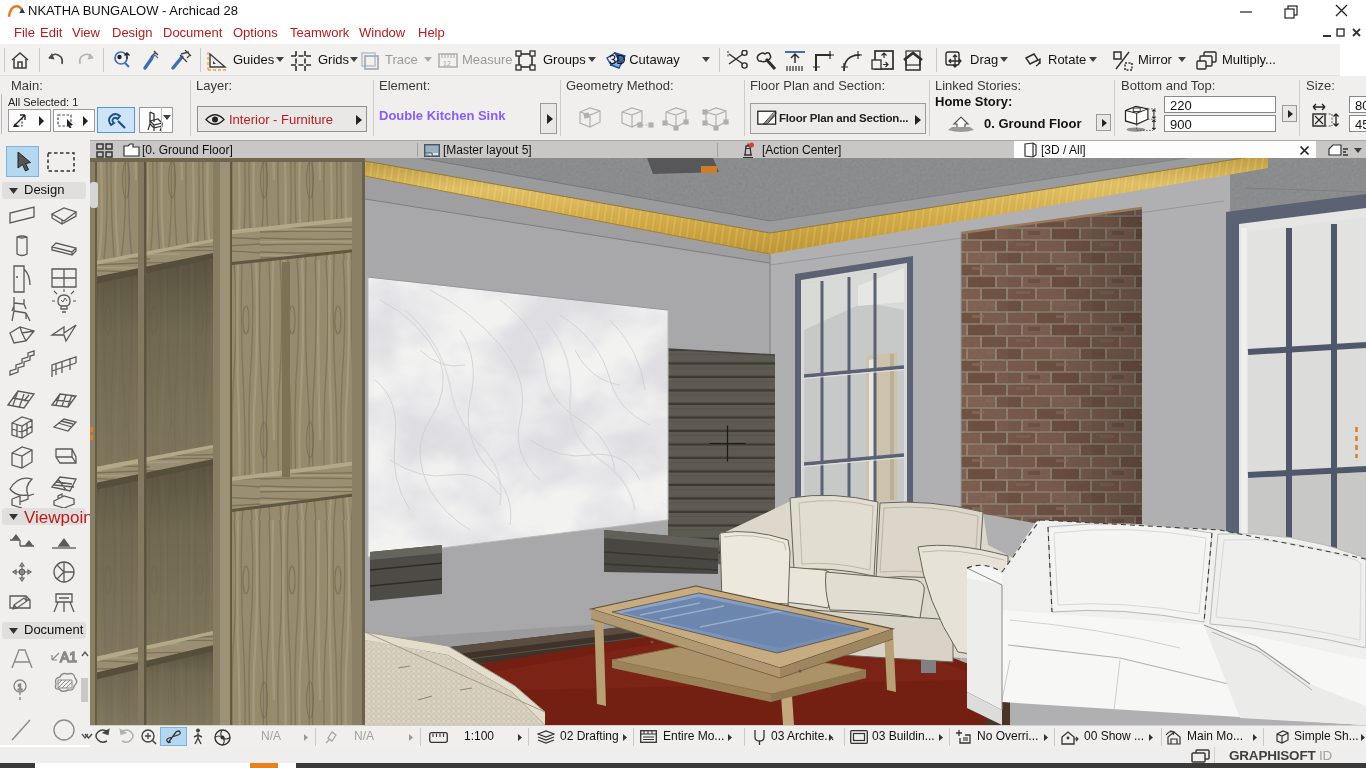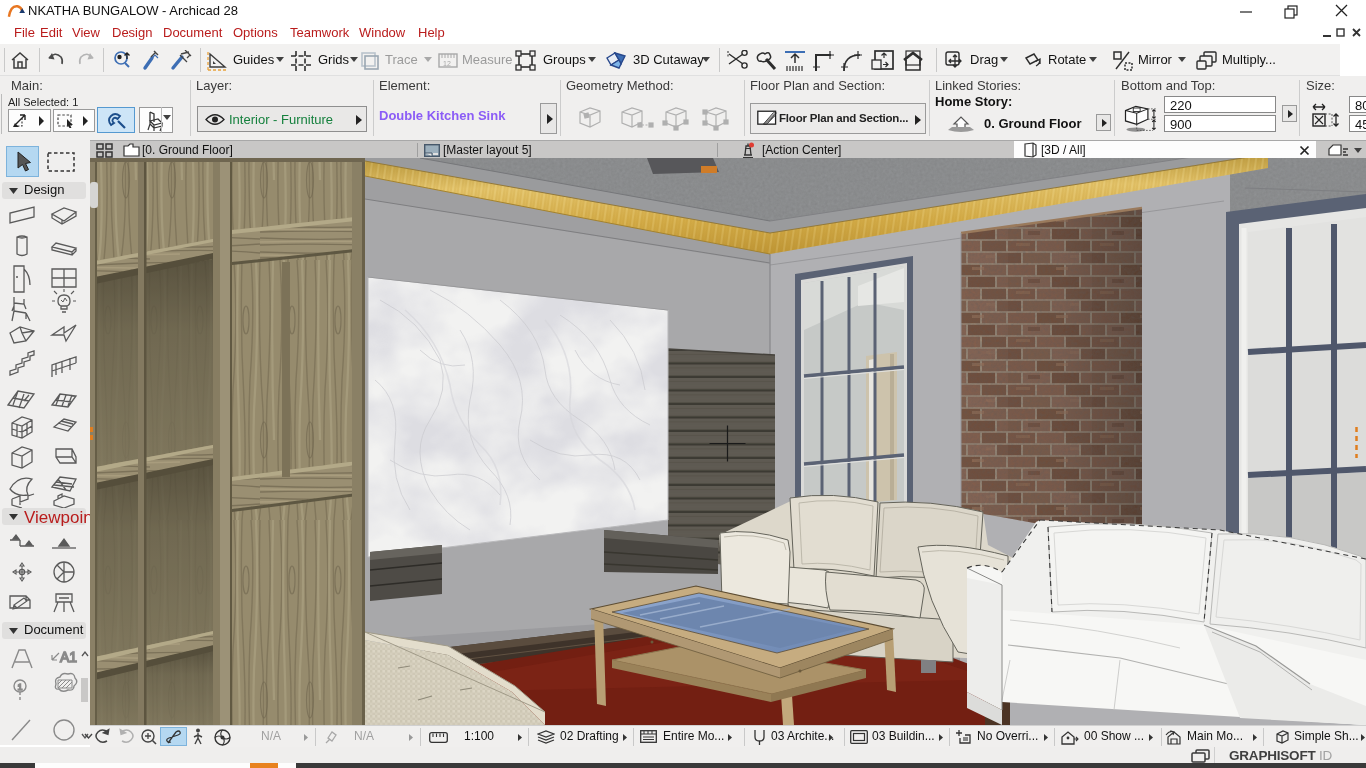--- a/index.html
+++ b/index.html
@@ -123,21 +123,21 @@
       <rect x="2" y="16" width="5" height="5" fill="#f2f1f0" stroke="#2d2d2d" stroke-width="1.3"></rect>
       <rect x="16" y="16" width="5" height="5" fill="#f2f1f0" stroke="#2d2d2d" stroke-width="1.3"></rect>
     </svg>
   <div class="tb-text" style="left:543px">Groups</div>
   <div class="dd" style="left:588px"></div>
   <svg class="abs" style="left:605px;top:6px" width="24" height="22" viewBox="0 0 24 22">
       <path d="M2 8 L10 3 L14 10 L6 15 Z" fill="#e8edf5" stroke="#28488c" stroke-width="1.4"></path>
       <path d="M10 3 L20 6 L16 14 L14 10 Z" fill="#3d6eb4" stroke="#28488c" stroke-width="1.4"></path>
       <path d="M6 15 L14 18 L16 14 L14 10 Z" fill="#7db4e8" stroke="#28488c" stroke-width="1.4"></path>
     </svg>
-  <div class="tb-text" style="left:633px">3D Cutaway</div>
+  <div class="tb-text" style="left:609px">3D Cutaway</div>
   <div class="dd" style="left:702px"></div>
   <div class="tb-sep" style="left:719px"></div>
   <svg class="abs" style="left:727px;top:6px" width="22" height="22" viewBox="0 0 22 22">
       <path d="M2 4 L16 14 M2 14 L16 4" stroke="#2d2d2d" stroke-width="1.5"></path>
       <circle cx="17.5" cy="15.5" r="2.6" fill="none" stroke="#2d2d2d" stroke-width="1.4"></circle>
       <circle cx="17.5" cy="2.8" r="2.6" fill="none" stroke="#2d2d2d" stroke-width="1.4"></circle>
       <path d="M1 1 V7" stroke="#2d2d2d" stroke-width="1" stroke-dasharray="2 1.5"></path>
     </svg>
   <svg class="abs" style="left:755px;top:6px" width="22" height="22" viewBox="0 0 22 22">
       <path d="M3 10 Q1 6 5 4 Q8 2 10 4 Q14 1 15 5 Q17 8 13 10 Q9 13 6 11 Q4 12 3 10 Z" fill="none" stroke="#2d2d2d" stroke-width="1.5"></path>
@@ -228,21 +228,21 @@
   </div>
   <div class="abs" style="left:161px;top:31px;width:12px;height:26px;border-left:1px solid #bbb"></div>
   <div class="dd" style="left:163px;top:39px"></div>
   <div class="ib-sep" style="left:190px"></div>
   <div class="ib-label" style="left:196px">Layer:</div>
   <div class="abs" style="left:197px;top:30px;width:170px;height:26px;background:#e9e8e7;border:1px solid #8f8f8f">
     <svg class="abs" style="left:7px;top:6px" width="20" height="13" viewBox="0 0 20 13">
         <path d="M1 6.5 Q10 -3 19 6.5 Q10 16 1 6.5 Z" fill="none" stroke="#222" stroke-width="1.3"></path>
         <circle cx="10" cy="6.5" r="3" fill="#222"></circle>
       </svg>
-    <div class="abs" style="left:31px;top:5px;font-size:13px;color:#15803d">Interior - Furniture</div>
+    <div class="abs" style="left:31px;top:5px;font-size:13px;color:#b91c1c">Interior - Furniture</div>
     <svg class="abs" style="left:157px;top:7px" width="8" height="12" viewBox="0 0 8 12">
         <path d="M1 1 L7 6 L1 11 Z" fill="#222"></path>
       </svg>
   </div>
   <div class="ib-sep" style="left:373px"></div>
   <div class="ib-label" style="left:379px">Element:</div>
   <div class="abs" style="left:379px;top:32px;font-size:13px;font-weight:bold;color:#8b5cf6">Double Kitchen Sink</div>
   <div class="abs" style="left:540px;top:27px;width:17px;height:31px;background:#e8e7e6;border:1px solid #9a9a9a">
     <svg class="abs" style="left:5px;top:9px" width="8" height="12" viewBox="0 0 8 12">
         <path d="M1 1 L7 6 L1 11 Z" fill="#222"></path>

